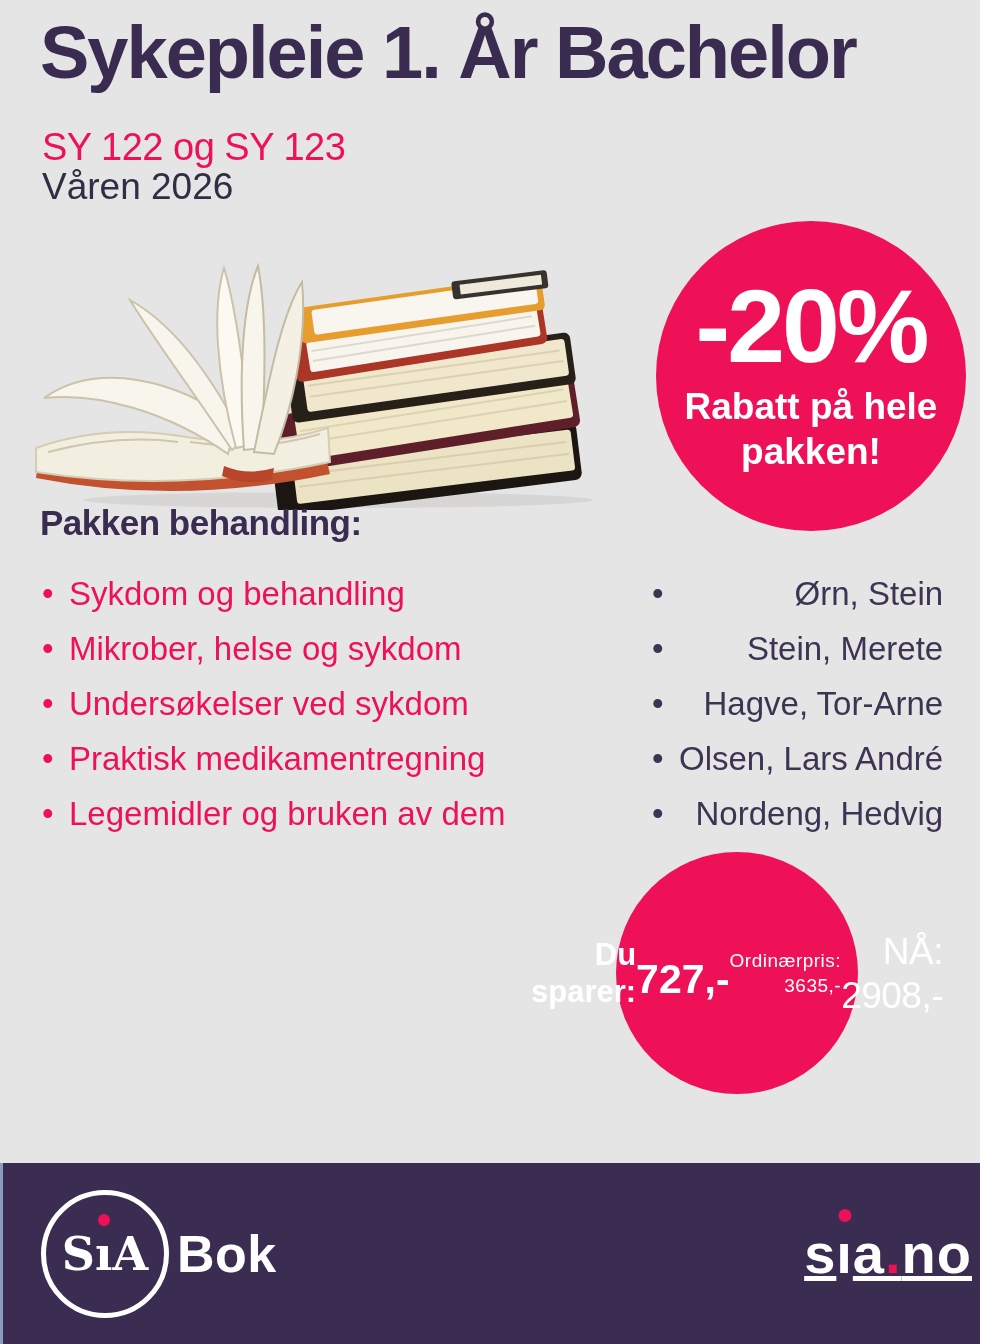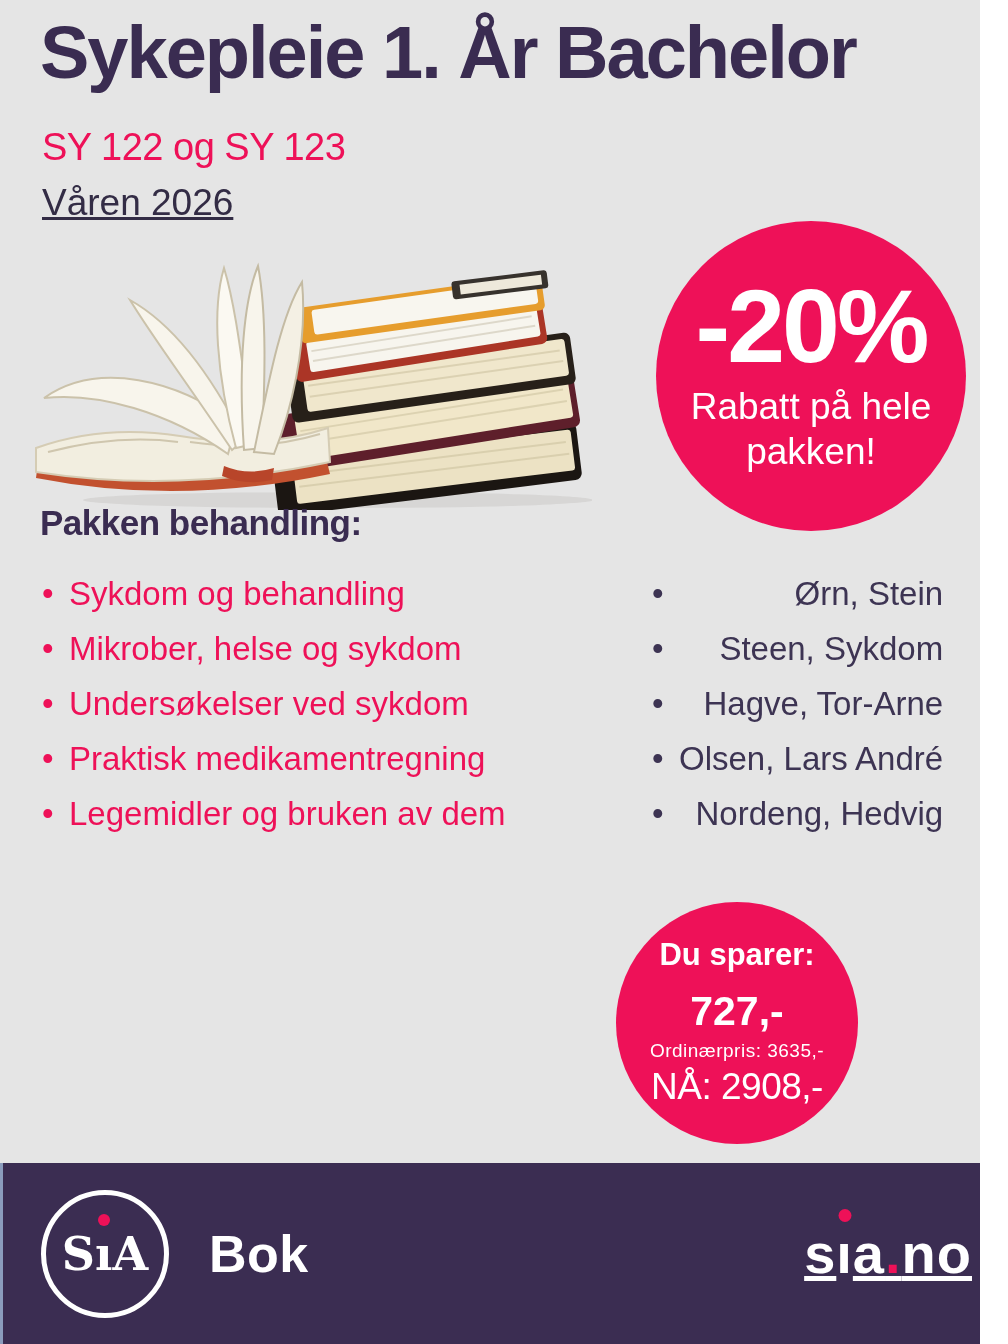--- a/index.html
+++ b/index.html
@@ -24,42 +24,42 @@
     position: absolute; left: 40px; top: 10px;
     font-size: 74px; font-weight: bold; letter-spacing: -2px;
     color: var(--purple); line-height: 1.15; white-space: nowrap;
   }
   .course {
     position: absolute; left: 42px; top: 126px;
     font-size: 38px; font-weight: 400; letter-spacing: -0.5px;
     color: var(--pink); white-space: nowrap;
   }
   .term {
-    position: absolute; left: 42px; top: 182px;
-    font-size: 37px; color: var(--term-text); white-space: nowrap; text-decoration: underline;
+    position: absolute; left: 42px; top: 166px;
+    font-size: 37px; color: var(--term-text); white-space: nowrap;
   }
   
   .books {
     position: absolute; left: 28px; top: 256px;
     width: 564px; height: 254px; pointer-events: none;
   }
   
   .discount {
     position: absolute; left: 656px; top: 221px;
     width: 310px; height: 310px; border-radius: 50%;
     background: var(--pink); color: #fff;
     display: flex; flex-direction: column;
     justify-content: center; text-align: center;
   }
   .discount .pct {
     font-size: 104px; font-weight: bold; letter-spacing: -3px;
     line-height: 0.95; margin-bottom: 8px;
   }
   .discount .sub {
-    font-size: 37px; font-weight: normal; line-height: 1.22;
+    font-size: 37px; font-weight: bold; line-height: 1.22;
   }
   
   .pakken {
     position: absolute; left: 40px; top: 503px;
     font-size: 35px; font-weight: bold; letter-spacing: -0.5px;
     color: var(--purple);
   }
   ul.flyer-list {
     position: absolute; top: 566px; list-style: none;
   }
@@ -70,24 +70,24 @@
   ul.flyer-list li::before {
     content: "\2022"; position: absolute; left: 0; top: 0;
     font-size: 33px; line-height: 55px;
   }
   ul.pkg { left: 42px; }
   ul.pkg li, ul.pkg li::before { color: var(--pink); }
   ul.authors { left: 652px; }
   ul.authors li, ul.authors li::before { color: var(--author-text); text-align: right; }
   
   .save {
-    position: absolute; left: 616px; top: 902px;
+    position: absolute; left: 616px; top: 852px;
     width: 242px; height: 242px; border-radius: 50%;
     background: var(--pink); color: #fff;
-    display: flex; flex-direction: column;
+    display: flex; flex-direction: row;
     align-items: center; justify-content: center; text-align: right;
   }
   .save .label  { font-size: 31px; font-weight: bold; line-height: 1.2; }
   .save .amount { font-size: 41px; font-weight: bold; line-height: 1.2; margin-top: 14px; }
   .save .ord    { font-size: 19px; line-height: 1.3; margin-top: 2px; letter-spacing: 0.5px; }
   .save .now    { font-size: 37px; font-weight: normal; line-height: 1.2; margin-top: 2px; letter-spacing: -0.5px; }
   
   .footer {
     position: absolute; left: 0; top: 1163px;
     width: 1008px; height: 181px;
@@ -104,21 +104,21 @@
     font-size: 46px; color: #ffffff; letter-spacing: 0;
   }
   .logo-circle .dot-i { position: relative; display: inline-block; }
   .logo-circle .dot-i::after {
     content: ""; position: absolute;
     left: 50%; transform: translateX(-50%); top: -13px;
     width: 12px; height: 12px; border-radius: 50%;
     background: var(--pink);
   }
   .bok {
-    margin-left: 40px; font-size: 52px; font-weight: bold; color: #ffffff;
+    margin-left: 8px; font-size: 52px; font-weight: bold; color: #ffffff;
     letter-spacing: 0.5px;
   }
   .site {
     margin-left: auto; margin-right: 36px;
     font-size: 56px; font-weight: bold; color: #ffffff; letter-spacing: 1px;
     white-space: nowrap;
     text-decoration: underline;
   }
   .site .dot-i { position: relative; display: inline-block; }
   .site .dot-i::after {
@@ -196,21 +196,21 @@
   <ul class="flyer-list pkg">
     <li>Sykdom og behandling</li>
     <li>Mikrober, helse og sykdom</li>
     <li>Undersøkelser ved sykdom</li>
     <li>Praktisk medikamentregning</li>
     <li>Legemidler og bruken av dem</li>
   </ul>
 
   <ul class="flyer-list authors">
     <li>Ørn, Stein</li>
-    <li>Steen, Sykdom</li>
+    <li>Stein, Merete</li>
     <li>Hagve, Tor-Arne</li>
     <li>Olsen, Lars André</li>
     <li>Nordeng, Hedvig</li>
   </ul>
 
   <div class="save">
     <div class="label">Du sparer:</div>
     <div class="amount">727,-</div>
     <div class="ord">Ordinærpris: 3635,-</div>
     <div class="now">NÅ: 2908,-</div>

